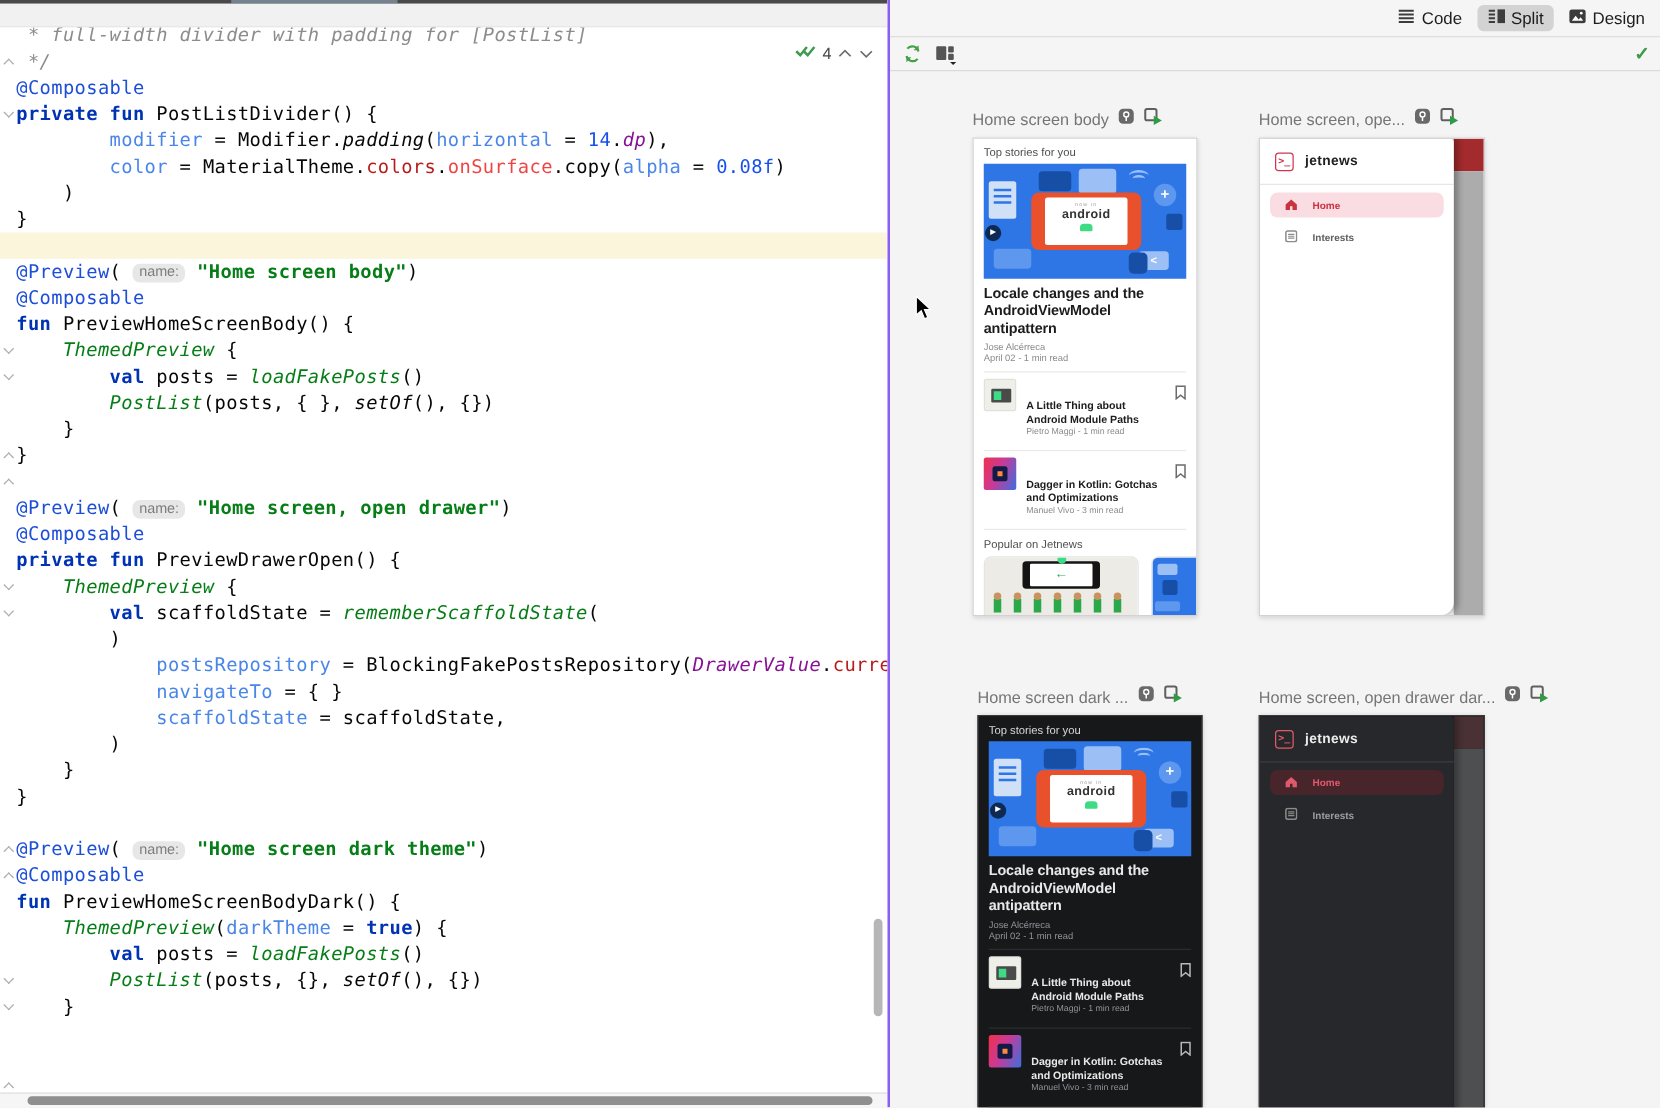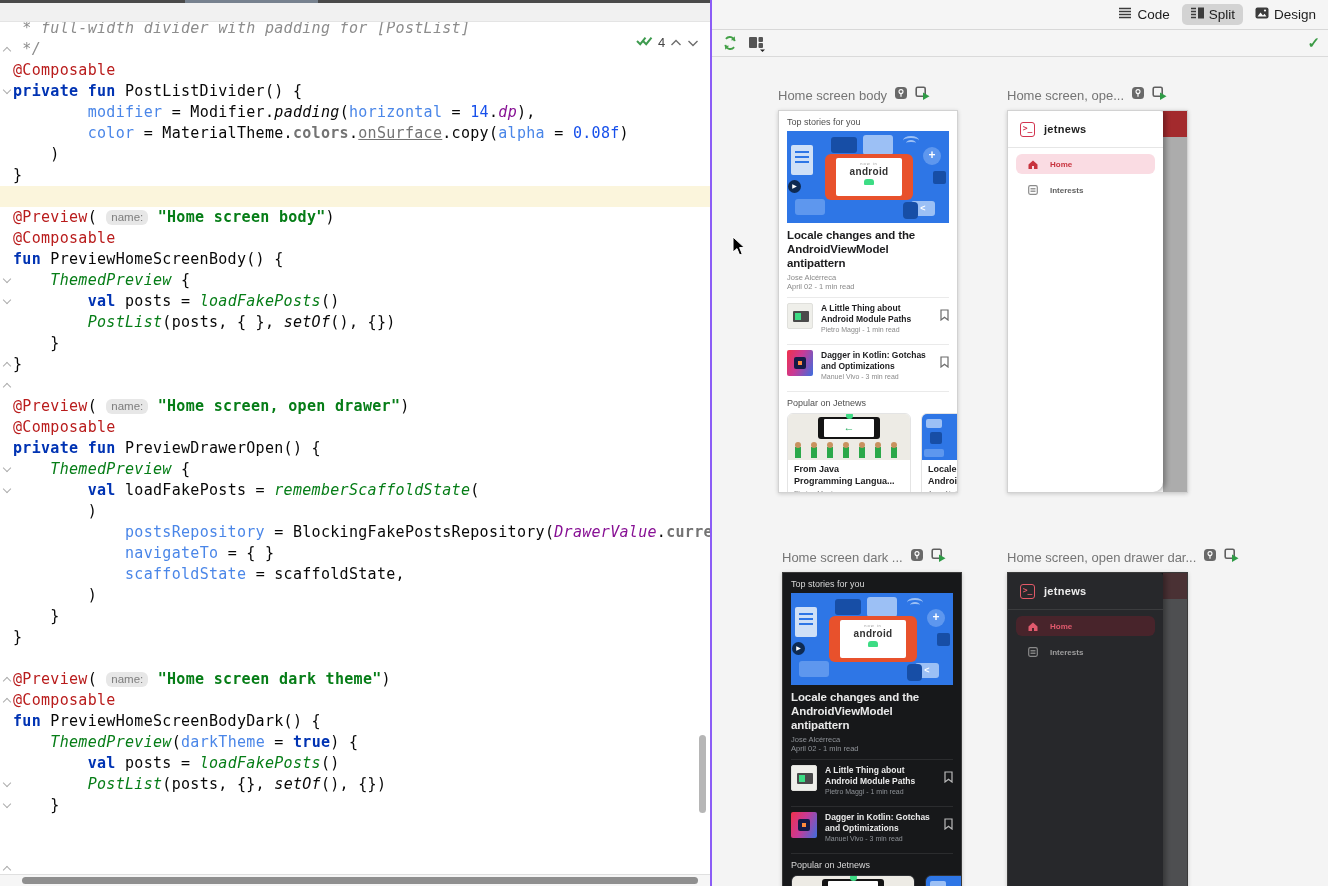--- a/index.html
+++ b/index.html
@@ -12,29 +12,29 @@
   .tabstrip{position:absolute;left:0;top:0;width:710px;height:3px;background:#4a4a4a;}
   .tab-indicator{position:absolute;left:185px;top:0;width:133px;height:3px;background:#77828f;}
   .breadcrumb-bar{position:absolute;left:0;top:3px;width:710px;height:19px;background:#f1f1f1;border-bottom:1px solid #e4e4e4;}
   .editor-body{position:absolute;left:0;top:22px;width:710px;height:852px;background:#fff;overflow:hidden;}
   #code-lines{position:absolute;left:0;top:-4px;width:710px;}
   .code-line{position:relative;height:21px;line-height:21px;white-space:pre;padding-left:13px;
     font-family:"DejaVu Sans Mono","Liberation Mono",monospace;font-size:15px;letter-spacing:0.3px;color:#070707;}
   .code-line.caret{background:#fbf5dc;}
   .tk-p{color:#070707;}
   .tk-cmt{color:#8c8c8c;font-style:italic;}
-  .tk-ann{color:#b91c1c;}
+  .tk-ann{color:#1d4ed8;}
   .tk-kw{color:#0033b3;font-weight:bold;}
   .tk-str{color:#067d17;font-weight:bold;}
   .tk-comp{color:#067d17;font-style:italic;}
   .tk-param{color:#4a86e8;}
   .tk-num{color:#1750eb;}
   .tk-ext{color:#871094;font-style:italic;}
-  .tk-prop{color:#737373;font-weight:bold;}
-  .tk-propu{color:#737373;text-decoration:underline;}
+  .tk-prop{color:#b91c1c;font-weight:normal;}
+  .tk-propu{color:#ef4444;}
   .tk-fni{color:#070707;font-style:italic;}
   .tk-hint{display:inline-block;background:#e7e7e7;color:#7d7d7d;border-radius:6px;padding:0 5px;
     font-family:"Liberation Sans",sans-serif;font-size:11.5px;line-height:15px;vertical-align:1px;letter-spacing:0;}
   .chev{position:absolute;left:4px;width:6px;height:6px;border-left:1.5px solid #adadad;border-bottom:1.5px solid #adadad;}
   .chev.down{transform:rotate(-45deg);}
   .chev.up{transform:rotate(135deg);}
   .inspect-widget{position:absolute;left:636px;top:12px;display:flex;align-items:center;gap:5px;
     font-size:13px;color:#454545;}
   .v-scroll{position:absolute;left:699px;top:713px;width:7px;height:78px;background:#a9a9a9;border-radius:4px;opacity:.85;}
   .h-scroll-track{position:absolute;left:0;top:874px;width:710px;height:12px;background:#f6f6f6;border-top:1px solid #e0e0e0;}
@@ -69,21 +69,21 @@
   .hero-title{margin-top:5px;font-size:11.5px;line-height:14px;font-weight:bold;color:#1c1c1e;letter-spacing:-.1px;}
   .dark .hero-title{color:#e9e9e9;}
   .byline{margin-top:3px;font-size:7.5px;color:#8a8a8a;line-height:9px;}
   .dark .byline{color:#8f9398;}
   .meta{font-size:7.5px;color:#8a8a8a;line-height:9px;}
   .dark .meta{color:#8f9398;}
   .app-div{margin-top:6px;height:1px;background:#eaeaea;}
   .dark .app-div{background:#2b2c2e;}
   .post-row{display:flex;align-items:flex-start;gap:8px;padding:5px 0;position:relative;}
   .thumb{width:26px;height:26px;flex:none;position:relative;overflow:hidden;border-radius:2px;}
-  .row-text{flex:1;min-width:0;}
+  .row-text{flex:1;min-width:0;margin-top:16px;}
   .row-title{font-size:8.5px;line-height:10.5px;font-weight:bold;color:#1c1c1e;}
   .dark .row-title{color:#e9e9e9;}
   .row-meta{margin-top:2px;font-size:7px;color:#8a8a8a;}
   .dark .row-meta{color:#8f9398;}
   .bm{flex:none;margin-top:4px;}
   .pop-row{display:flex;gap:10px;margin-top:5px;}
   .pop-card{flex:none;width:124px;border:1px solid #e4e4e4;border-radius:6px;background:#fff;overflow:hidden;}
   .dark .pop-card{background:#1f2023;border-color:#2f3135;}
   .pop-img{position:relative;height:46px;overflow:hidden;}
   .pop-pad{padding:4px 6px 6px 6px;}
@@ -163,21 +163,21 @@
           <div class="code-line"><span class="tk-p">    </span><span class="tk-comp">ThemedPreview</span><span class="tk-p"> {</span></div>
           <div class="code-line"><span class="tk-p">        </span><span class="tk-kw">val</span><span class="tk-p"> posts = </span><span class="tk-comp">loadFakePosts</span><span class="tk-p">()</span></div>
           <div class="code-line"><span class="tk-p">        </span><span class="tk-comp">PostList</span><span class="tk-p">(posts, { }, </span><span class="tk-fni">setOf</span><span class="tk-p">(), {})</span></div>
           <div class="code-line"><span class="tk-p">    }</span></div>
           <div class="code-line"><span class="tk-p">}</span></div>
           <div class="code-line"></div>
           <div class="code-line"><span class="tk-ann">@Preview</span><span class="tk-p">( </span><span class="tk-hint">name:</span><span class="tk-p"> </span><span class="tk-str">"Home screen, open drawer"</span><span class="tk-p">)</span></div>
           <div class="code-line"><span class="tk-ann">@Composable</span></div>
           <div class="code-line"><span class="tk-kw">private fun</span><span class="tk-p"> PreviewDrawerOpen() {</span></div>
           <div class="code-line"><span class="tk-p">    </span><span class="tk-comp">ThemedPreview</span><span class="tk-p"> {</span></div>
-          <div class="code-line"><span class="tk-p">        </span><span class="tk-kw">val</span><span class="tk-p"> loadFakePosts = </span><span class="tk-comp">rememberScaffoldState</span><span class="tk-p">(</span></div>
+          <div class="code-line"><span class="tk-p">        </span><span class="tk-kw">val</span><span class="tk-p"> scaffoldState = </span><span class="tk-comp">rememberScaffoldState</span><span class="tk-p">(</span></div>
           <div class="code-line"><span class="tk-p">        )</span></div>
           <div class="code-line"><span class="tk-p">            </span><span class="tk-param">postsRepository</span><span class="tk-p"> = BlockingFakePostsRepository(</span><span class="tk-ext">DrawerValue</span><span class="tk-p">.</span><span class="tk-prop">current</span></div>
           <div class="code-line"><span class="tk-p">            </span><span class="tk-param">navigateTo</span><span class="tk-p"> = { }</span></div>
           <div class="code-line"><span class="tk-p">            </span><span class="tk-param">scaffoldState</span><span class="tk-p"> = scaffoldState,</span></div>
           <div class="code-line"><span class="tk-p">        )</span></div>
           <div class="code-line"><span class="tk-p">    }</span></div>
           <div class="code-line"><span class="tk-p">}</span></div>
           <div class="code-line"></div>
           <div class="code-line"><span class="tk-ann">@Preview</span><span class="tk-p">( </span><span class="tk-hint">name:</span><span class="tk-p"> </span><span class="tk-str">"Home screen dark theme"</span><span class="tk-p">)</span></div>
           <div class="code-line"><span class="tk-ann">@Composable</span></div>

